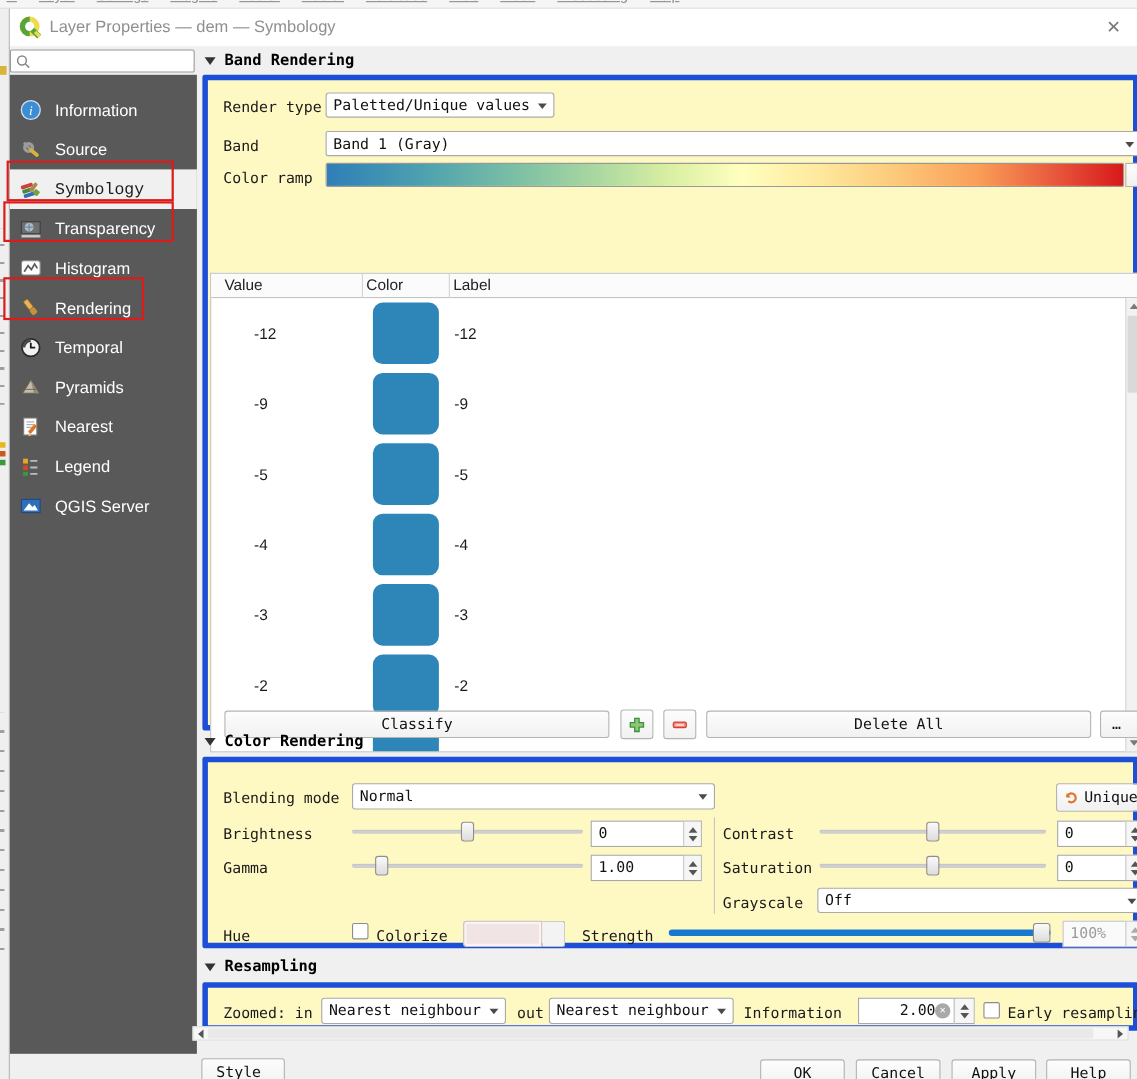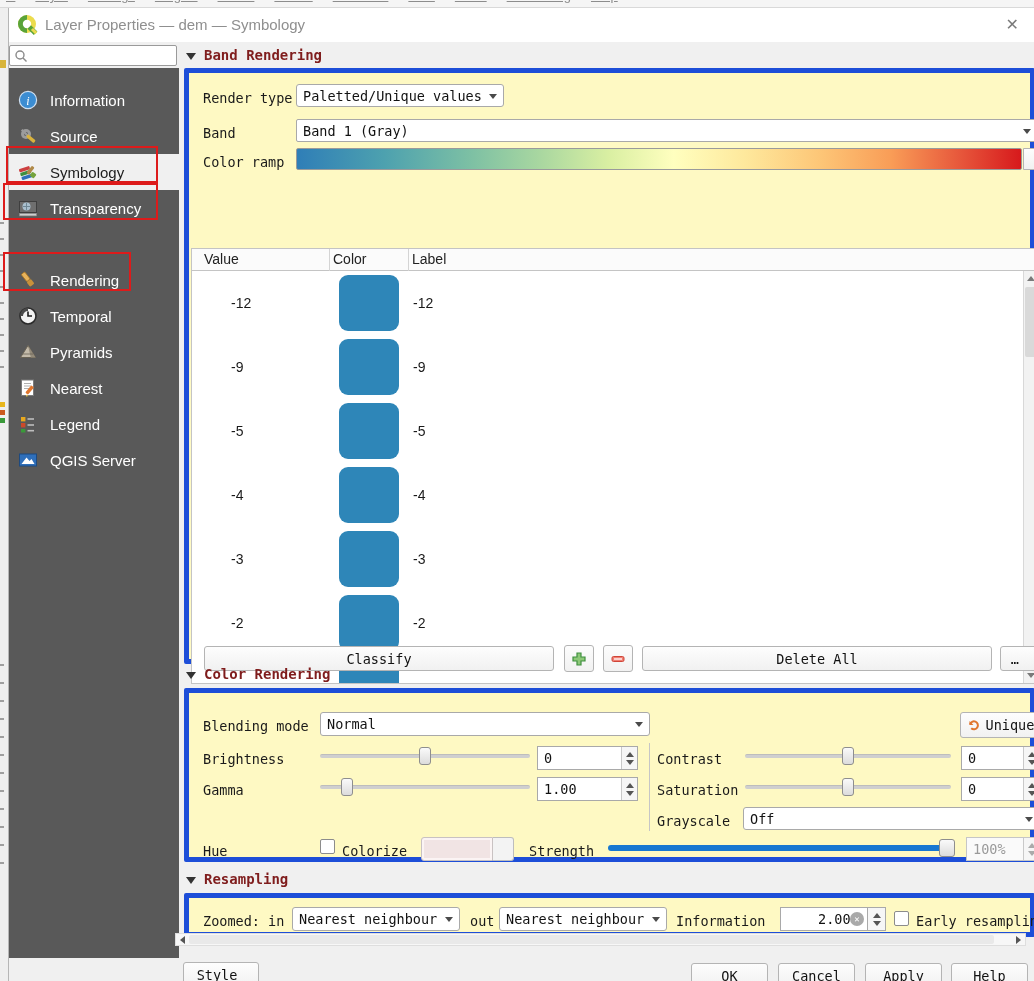--- a/index.html
+++ b/index.html
@@ -19,24 +19,24 @@
   .titlebar-title { position:absolute; left:36px; top:8px; font-size:15px; color:#8f8f8f; }
   .titlebar-logo { position:absolute; left:7px; top:5px; }
   .close-x { position:absolute; right:16px; top:7px; font-size:16px; color:#7a7a7a; cursor:default; }
 
   
   .searchbox { position:absolute; left:0px; top:37px; width:168px; height:21px; background:#fff; border:1px solid #9a9a9a; border-radius:2px; }
   .searchbox svg { position:absolute; left:4px; top:3px; }
   .sidebar { position:absolute; left:0px; top:60px; width:170px; height:890px; background:#595959; }
   .sb-item { position:absolute; left:0; width:170px; height:36px; display:flex; align-items:center; color:#ffffff; font-size:15px; cursor:default; }
   .sb-item .sb-ico { width:20px; height:20px; margin-left:9px; margin-right:12px; flex:0 0 20px; }
-  .sb-item.selected { background:#f0f0f0; color:#1c1c1c; }
+  .sb-item.selected { background:#f0f0f0; color:#1c1c1c;font-family:Liberation Mono, monospace; }
 
   .annotation { position:absolute; border:2px solid #dd1b1b; background:transparent; pointer-events:none; }
-  .sec-header { position:absolute; font-family:"DejaVu Sans Mono",monospace; font-weight:bold; font-size:14px; color:#7f1d1d; }
+  .sec-header { position:absolute; font-family:"DejaVu Sans Mono",monospace; font-weight:bold; font-size:14px; color:#000000; }
   .sec-header .tri { display:inline-block; width:0; height:0; border-left:5px solid transparent; border-right:5px solid transparent; border-top:7px solid #333; margin-right:8px; }
   .groupbox { position:absolute; background:#fef9c3; border:5px solid #1d4ed8; border-radius:2px; }
   .lbl { position:absolute; font-family:"DejaVu Sans Mono",monospace; font-size:13.5px; color:#1a1a1a; white-space:nowrap; }
   .combo { position:absolute; background:#fff; border:1px solid #a9a9a9; border-radius:3px; font-family:"DejaVu Sans Mono",monospace; font-size:13.5px; color:#111; display:flex; align-items:center; padding-left:6px; }
   .combo .carr { position:absolute; right:6px; top:50%; margin-top:-2px; width:0; height:0; border-left:4px solid transparent; border-right:4px solid transparent; border-top:5px solid #4a4a4a; }
   .btn { position:absolute; background:linear-gradient(#fdfdfd,#f1f1f1); border:1px solid #b4b4b4; border-radius:3px; font-family:"DejaVu Sans Mono",monospace; font-size:13.5px; color:#111; display:flex; align-items:center; justify-content:center; cursor:default; }
   .spin { position:absolute; background:#fff; border:1px solid #a9a9a9; font-family:"DejaVu Sans Mono",monospace; font-size:13.5px; color:#111; display:flex; align-items:center; padding-left:6px; }
   .spin .spin-arrows { position:absolute; right:0; top:0; bottom:0; width:16px; border-left:1px solid #c9c9c9; display:flex; flex-direction:column; align-items:center; justify-content:center; gap:3px; background:#f6f6f6; }
   .tri-up { width:0; height:0; border-left:4px solid transparent; border-right:4px solid transparent; border-bottom:5px solid #555; }
   .tri-dn { width:0; height:0; border-left:4px solid transparent; border-right:4px solid transparent; border-top:5px solid #555; }
@@ -157,20 +157,27 @@
       </div>
       <div class="sb-item" style="top: 122px;">
         <span class="sb-ico"><svg width="20" height="20" viewBox="0 0 20 20">
             <rect x="1.5" y="3.5" width="17" height="11" fill="#6f6f6f" stroke="#3f3f3f"></rect>
             <circle cx="8.5" cy="8.5" r="4" fill="#a9bfce"></circle>
             <path d="M5 8.5 h7 M8.5 5 v7" stroke="#6f8795" stroke-width="1"></path>
             <rect x="1.5" y="15.5" width="17" height="2.4" fill="#cfcfcf" stroke="#8a8a8a" stroke-width="0.6"></rect>
           </svg></span>
         <span>Transparency</span>
       </div>
+      <div class="sb-item" style="top: 158px;">
+        <span class="sb-ico"><svg width="20" height="20" viewBox="0 0 20 20">
+            <rect x="1.5" y="3" width="17" height="13" rx="2" fill="#fdfdfd" stroke="#8a8a8a"></rect>
+            <polyline points="4,13 7.5,7.5 10.5,11 13.5,6 16,10" fill="none" stroke="#5a5a5a" stroke-width="1.5"></polyline>
+          </svg></span>
+        <span>Histogram</span>
+      </div>
       <div class="sb-item" style="top: 194px;">
         <span class="sb-ico"><svg width="20" height="20" viewBox="0 0 20 20">
             <g transform="rotate(-38 10 10)">
               <rect x="8" y="1.5" width="4.4" height="9" rx="1" fill="#e8b35c" stroke="#b07820" stroke-width="0.8"></rect>
               <rect x="7.4" y="10.8" width="5.6" height="6" rx="1.4" fill="#c8913a"></rect>
             </g>
           </svg></span>
         <span>Rendering</span>
       </div>
       <div class="sb-item" style="top: 230px;">

